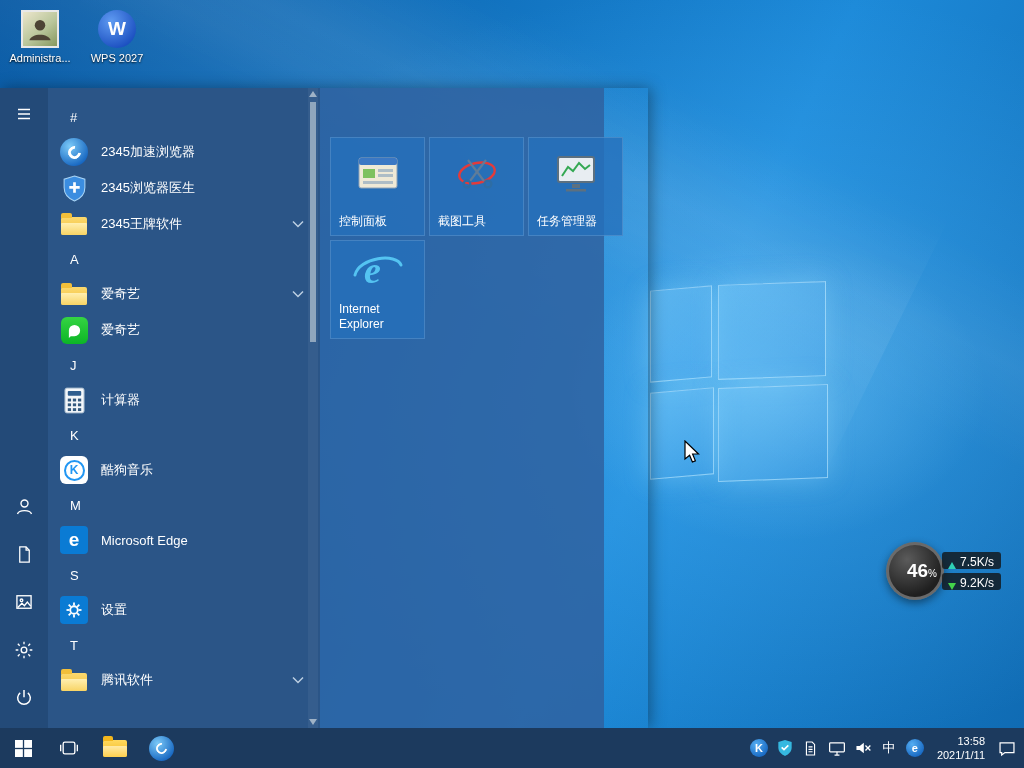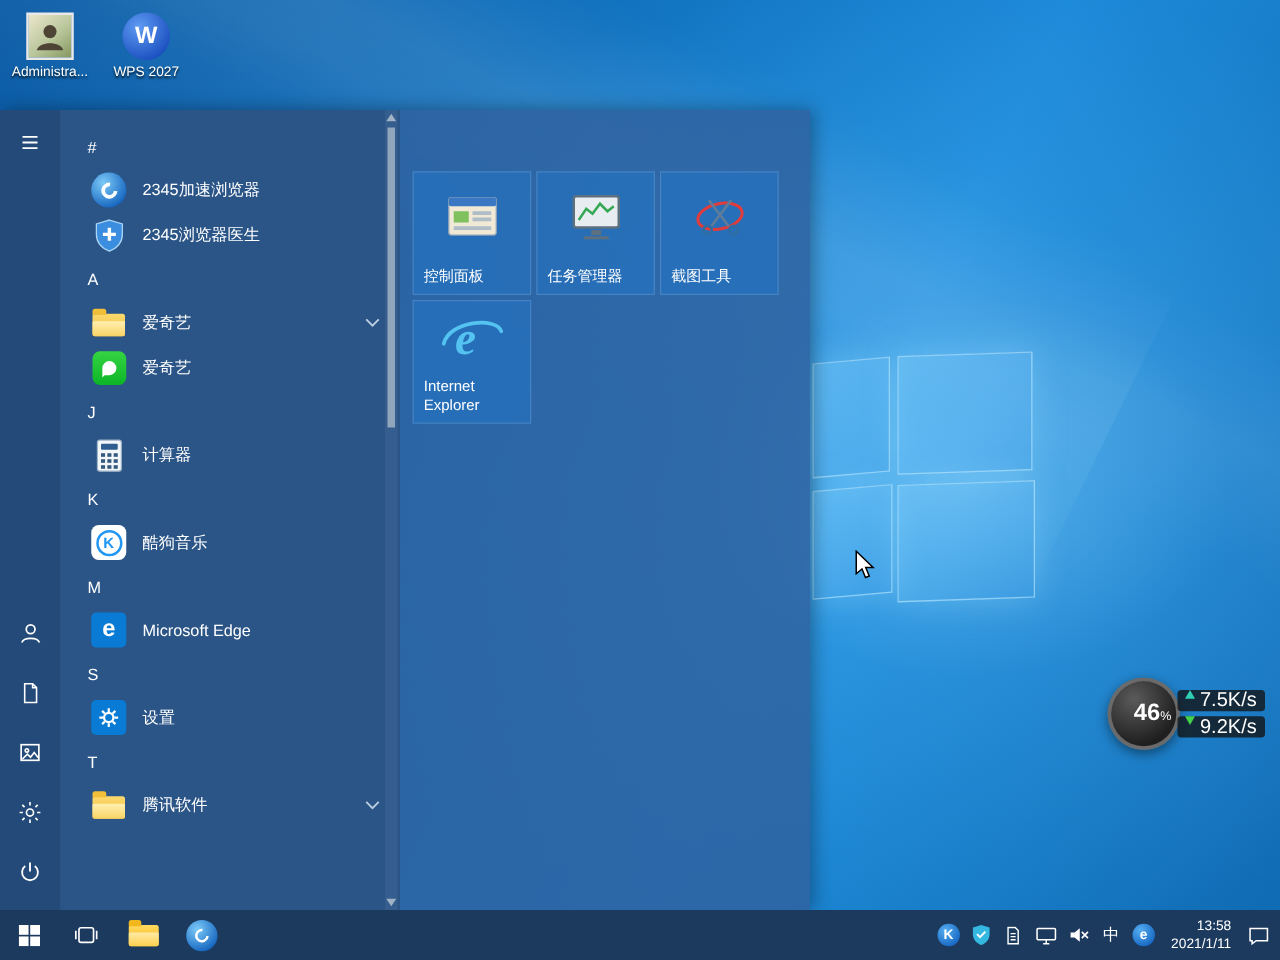--- a/index.html
+++ b/index.html
@@ -41,35 +41,35 @@
   
   .speed { position:absolute; left:886px; top:542px; display:flex; align-items:center; }
   .ball { width:58px; height:58px; border-radius:50%;
     background:radial-gradient(circle at 35% 28%, #5b5b5b, #1f1f1f 72%);
     border:3px solid rgba(110,110,110,.95); box-shadow:0 3px 9px rgba(0,0,0,.45);
     color:#fff; display:flex; align-items:baseline; justify-content:center; padding-top:16px; }
   .ball .num { font-size:19px; font-weight:bold; line-height:1;margin-left:14px; }
   .ball .pct { font-size:10px; }
   .rates { margin-left:-2px; display:flex; flex-direction:column; gap:4px; }
   .rate { background:rgba(18,18,18,.78); border-radius:3px; height:17px; display:flex;
-    align-items:flex-start; padding:0 7px 0 6px; color:#fff; font-size:16px; gap:4px; }
+    align-items:flex-end; padding:12px 7px 0 6px; color:#fff; font-size:12px; gap:4px; }
   .arr-up { width:0; height:0; border-left:4px solid transparent; border-right:4px solid transparent; border-bottom:7px solid #2fd0b5; }
   .arr-dn { width:0; height:0; border-left:4px solid transparent; border-right:4px solid transparent; border-top:7px solid #43d34a; }
 
   
   .start-menu { position:absolute; left:0; top:88px; width:648px; height:640px; display:flex;
     box-shadow:3px 0 14px rgba(0,0,0,.35); }
   .rail { width:48px; background:#234a78; display:flex; flex-direction:column; align-items:center; }
   .rail-btn { width:48px; height:48px; display:flex; align-items:center; justify-content:center; cursor:pointer; }
   .rail-top { margin-top:2px; }
   .rail-bottom { margin-top:auto; margin-bottom:6px; display:flex; flex-direction:column; }
 
   .app-col { width:272px; background:#2b5587; position:relative; padding-top:12px; overflow:hidden; }
   .list-header { height:34px; display:flex; align-items:center; padding-left:22px; color:#fff; font-size:13px; cursor:pointer; }
-  .app-row { height:36px; display:flex; align-items:center; padding-left:24px; gap:12px; color:#fff; font-size:13px; cursor:pointer; }
+  .app-row { height:36px; display:flex; align-items:center; padding-left:11px; gap:12px; color:#fff; font-size:13px; cursor:pointer; }
   .app-icon { width:30px; height:30px; flex:0 0 30px; display:flex; align-items:center; justify-content:center; }
   .chev { margin-left:auto; margin-right:16px; opacity:.85; }
 
   .circ-blue { width:28px; height:28px; border-radius:50%;
     background:radial-gradient(circle at 35% 30%, #7ccaf8, #1565c0 78%);
     display:flex; align-items:center; justify-content:center; }
   .crescent { width:13px; height:13px; border-radius:50%; border:3px solid #fff; border-right-color:transparent; transform:rotate(-40deg); }
 
   .folder { width:26px; height:18px; margin-top:4px; background:linear-gradient(#fbd96e,#f2bf3a); border-radius:2px; position:relative; }
   .folder::before { content:""; position:absolute; top:-4px; left:0; width:11px; height:5px; background:#f2bf3a; border-radius:2px 2px 0 0; }
@@ -84,21 +84,21 @@
   .blue-tile { width:28px; height:28px; background:#0a7bd4; display:flex; align-items:center; justify-content:center;
     color:#fff; font-weight:bold; font-size:19px; }
 
   .scrollbar { position:absolute; right:2px; top:0; width:10px; height:100%; background:rgba(255,255,255,.05); }
   .sb-arrow { position:absolute; left:0; width:10px; height:12px; display:flex; align-items:center; justify-content:center; }
   .sb-arrow.up { top:0; } .sb-arrow.down { bottom:0; }
   .tri-up { width:0; height:0; border-left:4px solid transparent; border-right:4px solid transparent; border-bottom:6px solid #9fb2c6; }
   .tri-dn { width:0; height:0; border-left:4px solid transparent; border-right:4px solid transparent; border-top:6px solid #9fb2c6; }
   .sb-thumb { position:absolute; left:2px; top:14px; width:6px; height:240px; background:#90a6bd; }
 
-  .tiles-col { width:328px; background:rgba(47,98,160,.85); padding:49px 0 0 10px; }
+  .tiles-col { width:284px; background:rgba(47,98,160,.85); padding:49px 0 0 10px; }
   .tiles { display:grid; grid-template-columns:repeat(3,95px); gap:4px; width:293px; }
   .tile { height:99px; position:relative; background:rgba(38,112,188,.8); border:1px solid rgba(255,255,255,.14); cursor:pointer; }
   .tile-icon { display:flex; justify-content:center; align-items:center; margin-top:12px; height:48px; }
   .tile-label { position:absolute; left:8px; bottom:6px; right:6px; color:#fff; font-size:12px; line-height:1.25; }
   .tile-ie .tile-icon { margin-top:4px; }
 
   
   .taskbar { position:absolute; left:0; bottom:0; width:1024px; height:40px; background:#1c3a5e;
     display:flex; align-items:center; z-index:50; }
   .tb-btn { width:46px; height:40px; display:flex; align-items:center; justify-content:center; cursor:pointer; }
@@ -220,20 +220,29 @@
       </div>
       <div class="app-row">
         <span class="app-icon">
           <svg width="25" height="27" viewBox="0 0 24 26">
               <path d="M12 1l10 3v8c0 7-5 11-10 13C7 23 2 19 2 12V4z" fill="#3b8de0" stroke="#a9d4f5" stroke-width="1"></path>
               <path d="M12 7v10M7 12h10" stroke="#fff" stroke-width="2.6"></path>
             </svg>
         </span>
         <span>2345浏览器医生</span>
       </div>
+      <div class="app-row">
+        <span class="app-icon">
+            <span class="folder"></span>
+          </span>
+        <span>2345王牌软件</span>
+        <svg class="chev" width="12" height="8" viewBox="0 0 12 8" fill="none" stroke="#d5e4f2" stroke-width="1.5">
+            <path d="M1 1.5l5 5 5-5"></path>
+          </svg>
+      </div>
 
       <div class="list-header">
           <span>A</span>
         </div>
       <div class="app-row">
         <span class="app-icon">
             <span class="folder"></span>
           </span>
         <span>爱奇艺</span>
         <svg class="chev" width="12" height="8" viewBox="0 0 12 8" fill="none" stroke="#d5e4f2" stroke-width="1.5">
@@ -359,43 +368,43 @@
                 <rect x="8" y="15" width="12" height="9" fill="#7ec15e"></rect>
                 <rect x="23" y="15" width="15" height="3" fill="#aebdc6"></rect>
                 <rect x="23" y="20" width="15" height="3" fill="#aebdc6"></rect>
                 <rect x="8" y="27" width="30" height="3" fill="#aebdc6"></rect>
               </svg>
           </div>
           <div class="tile-label">控制面板</div>
         </div>
         <div class="tile">
           <div class="tile-icon">
-            <svg width="46" height="40" viewBox="0 0 46 40">
-                <rect x="5" y="3" width="36" height="25" rx="2" fill="#e8edf2" stroke="#5d707f" stroke-width="2"></rect>
-                <polyline points="9,22 15,13 20,17 26,9 32,15 37,11" fill="none" stroke="#34a853" stroke-width="2"></polyline>
-                <rect x="19" y="30" width="8" height="4" fill="#5d707f"></rect>
-                <rect x="13" y="35" width="20" height="2.5" fill="#5d707f"></rect>
-              </svg>
-          </div>
-          <div class="tile-label">任务管理器</div>
-        </div>
-        <div class="tile">
-          <div class="tile-icon">
             <svg width="48" height="42" viewBox="0 0 48 42">
                 <ellipse cx="24" cy="20" rx="18" ry="10" fill="none" stroke="#e23b3b" stroke-width="2.4" transform="rotate(-12 24 20)"></ellipse>
                 <g stroke="#5f7c99" stroke-width="2.2" fill="none">
                   <path d="M15 7l16 21"></path>
                   <path d="M33 7L17 28"></path>
                 </g>
                 <circle cx="14" cy="31" r="3.4" fill="none" stroke="#2e6da4" stroke-width="2.2"></circle>
                 <circle cx="35" cy="31" r="3.4" fill="none" stroke="#2e6da4" stroke-width="2.2"></circle>
               </svg>
           </div>
           <div class="tile-label">截图工具</div>
         </div>
+        <div class="tile">
+          <div class="tile-icon">
+            <svg width="46" height="40" viewBox="0 0 46 40">
+                <rect x="5" y="3" width="36" height="25" rx="2" fill="#e8edf2" stroke="#5d707f" stroke-width="2"></rect>
+                <polyline points="9,22 15,13 20,17 26,9 32,15 37,11" fill="none" stroke="#34a853" stroke-width="2"></polyline>
+                <rect x="19" y="30" width="8" height="4" fill="#5d707f"></rect>
+                <rect x="13" y="35" width="20" height="2.5" fill="#5d707f"></rect>
+              </svg>
+          </div>
+          <div class="tile-label">任务管理器</div>
+        </div>
         <div class="tile tile-ie">
           <div class="tile-icon">
             <svg width="54" height="48" viewBox="0 0 54 48">
               <text x="13" y="38" font-size="38" font-style="italic" font-weight="bold" fill="#54c3f1" font-family="Liberation Serif, DejaVu Serif, serif">e</text>
               <path d="M4 30C8 12 46 8 50 20" fill="none" stroke="#54c3f1" stroke-width="3" stroke-linecap="round"></path>
             </svg>
           </div>
           <div class="tile-label">Internet Explorer</div>
         </div>
       </div>

